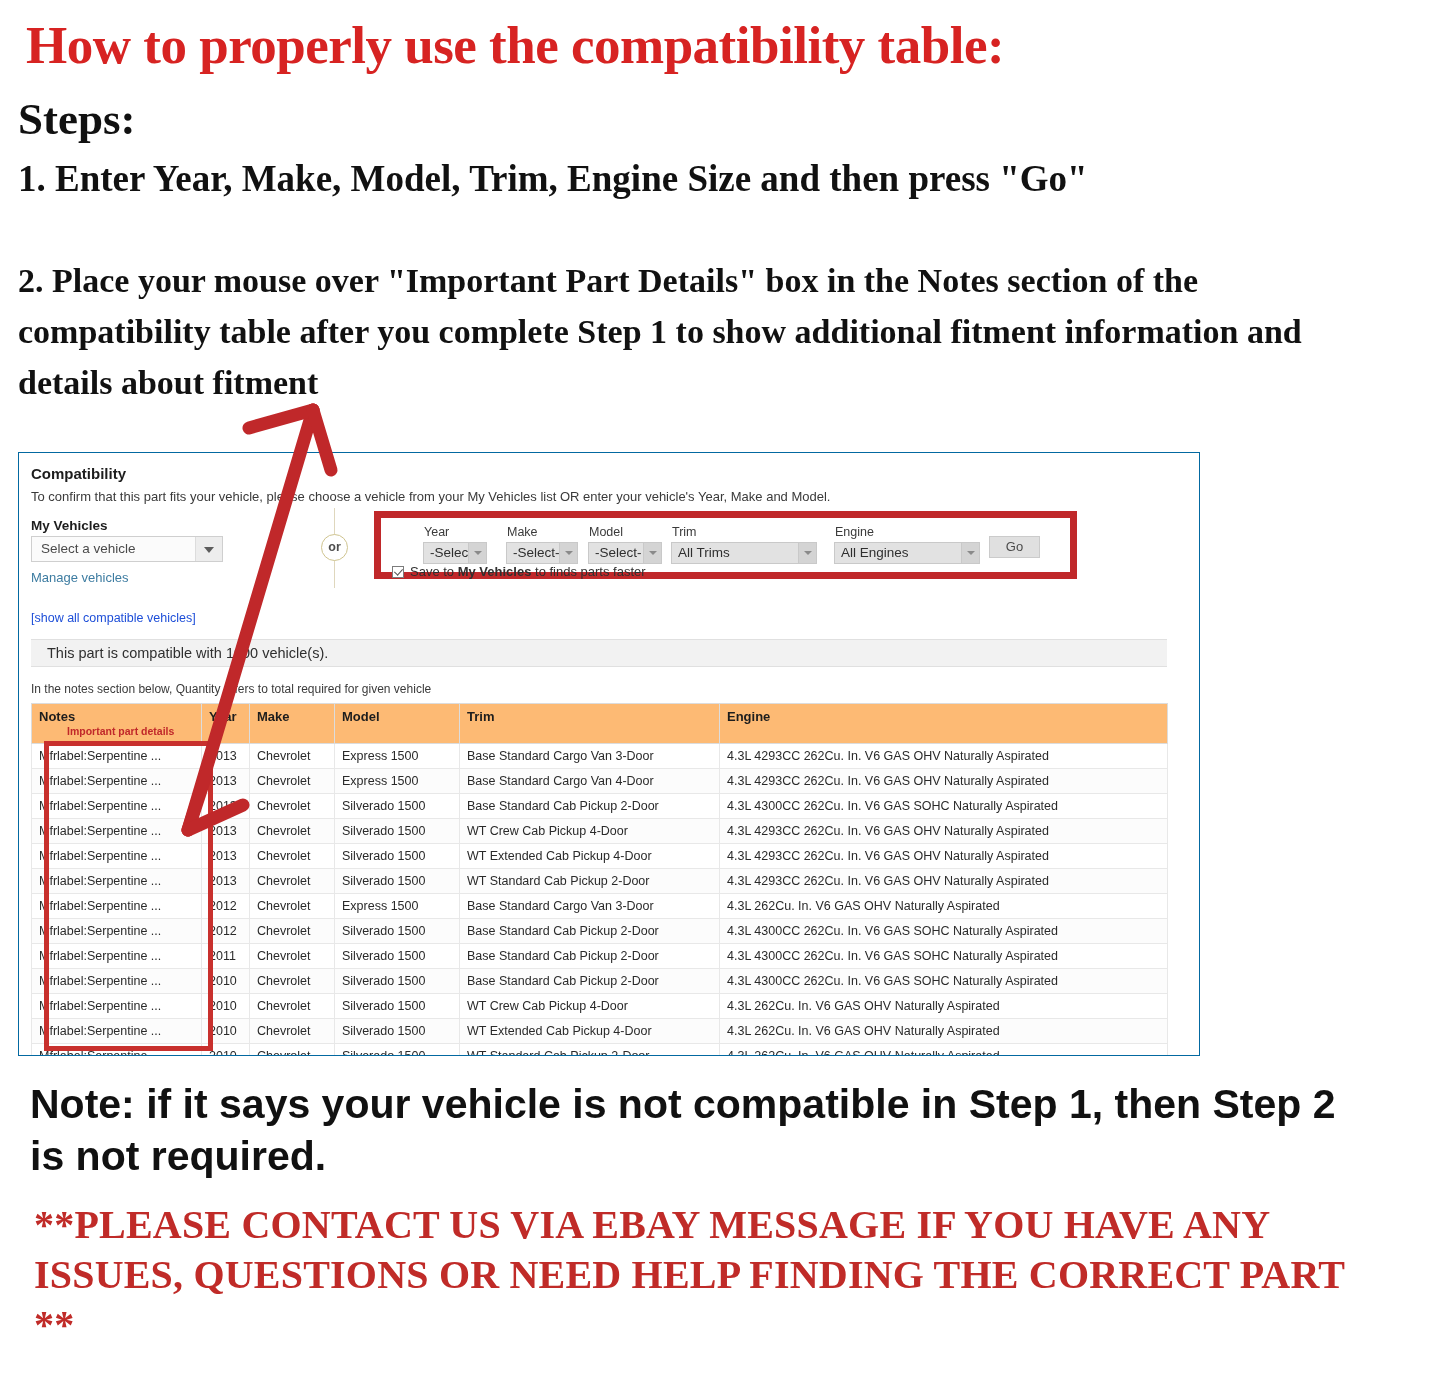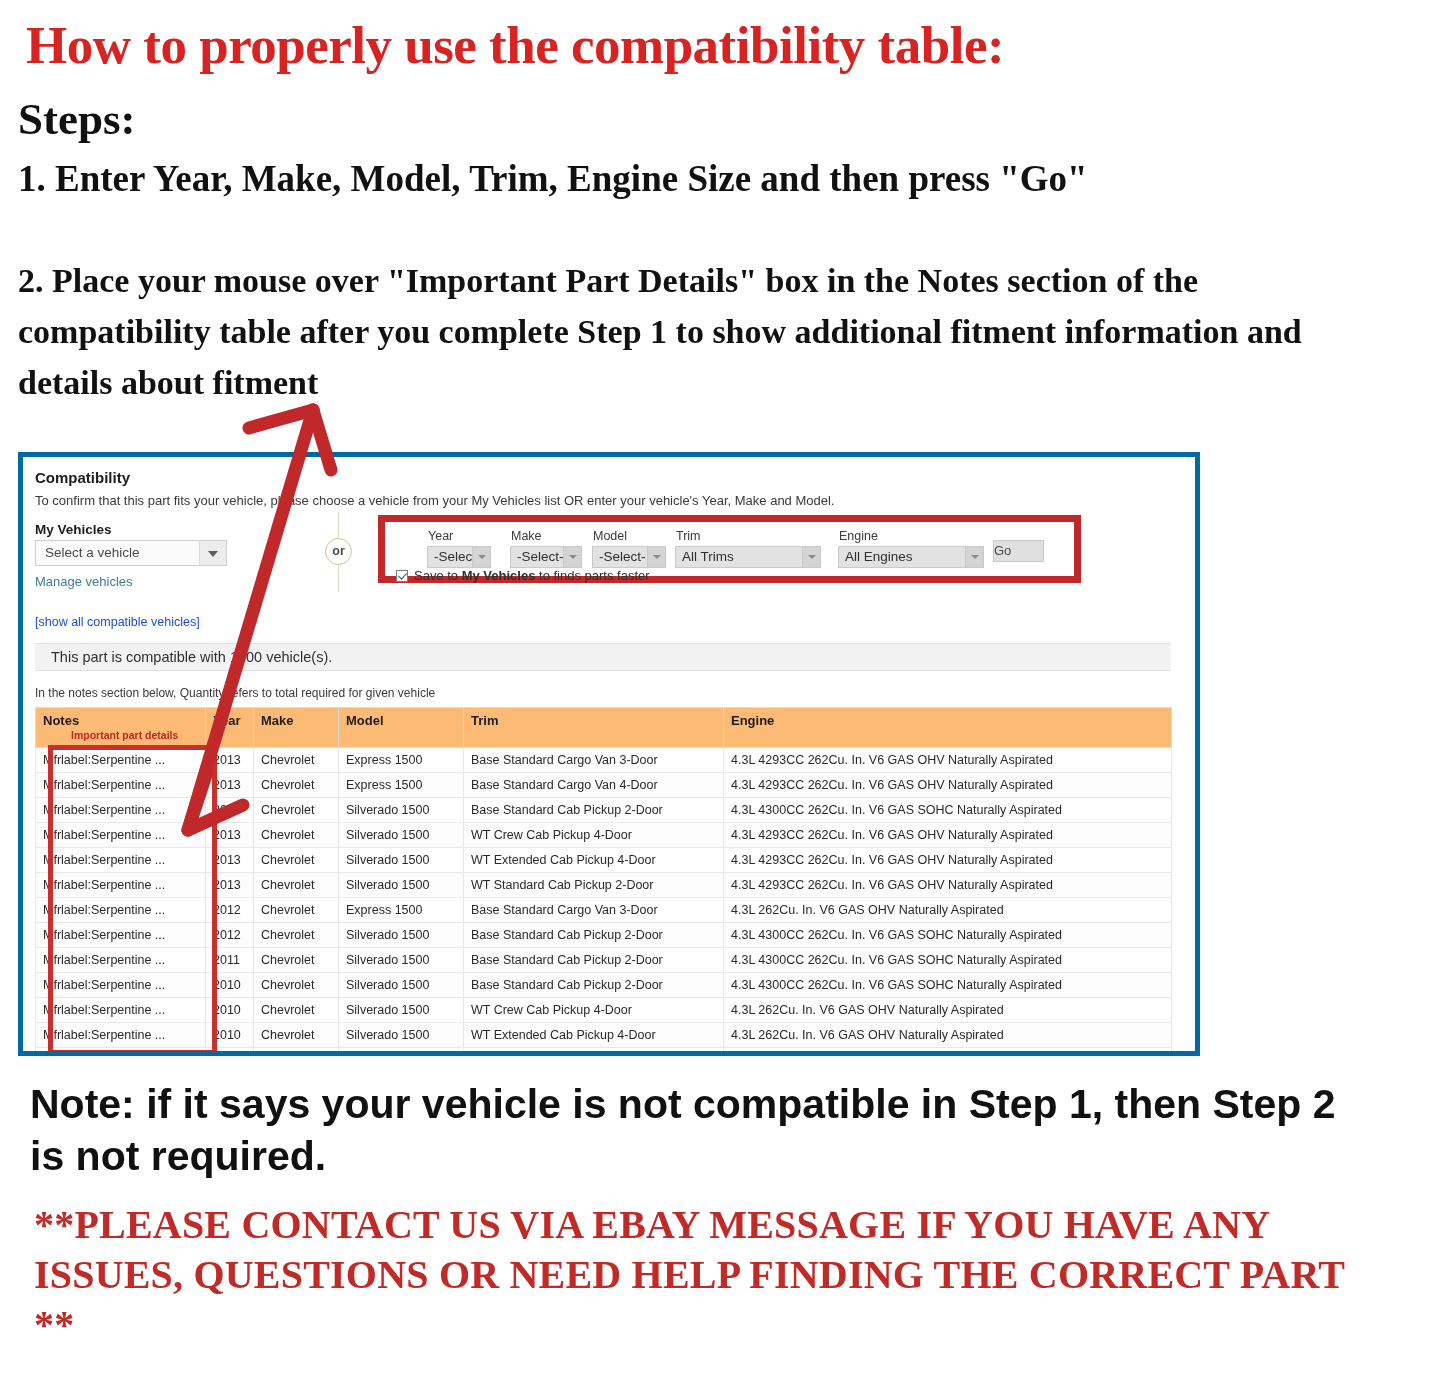--- a/index.html
+++ b/index.html
@@ -87,21 +87,21 @@
   }
 
   
   .panel {
     position: absolute;
     left: 18px;
     top: 452px;
     width: 1182px;
     height: 604px;
     background: #ffffff;
-    border: 5px solid #0369a1;
+    border: 1px solid #0369a1;
     box-sizing: border-box;
     overflow: hidden;
     font-family: "Liberation Sans", sans-serif;
     color: #333333;
   }
   .panel-inner { position: relative; width: 100%; height: 100%; }
 
   .compat-title {
     position: absolute;
     left: 12px; top: 12px;
@@ -225,21 +225,21 @@
   }
   .go-btn {
     position: absolute;
     left: 608px; top: 18px;
     width: 51px; height: 22px;
     background: #e0e0e0;
     border: 1px solid #cbcbcb;
     box-sizing: border-box;
     font-size: 13px;
     color: #4a4a4a;
-    text-align: left;
+    text-align: center;
     line-height: 20px;
   }
   .save-row { position: absolute; left: 11px; top: 47px; }
   .save-chk {
     position: absolute; left: 0; top: 1px;
     width: 12px; height: 12px;
     border: 1px solid #7c7c7c;
     background: #ffffff;
     box-sizing: border-box;
   }

